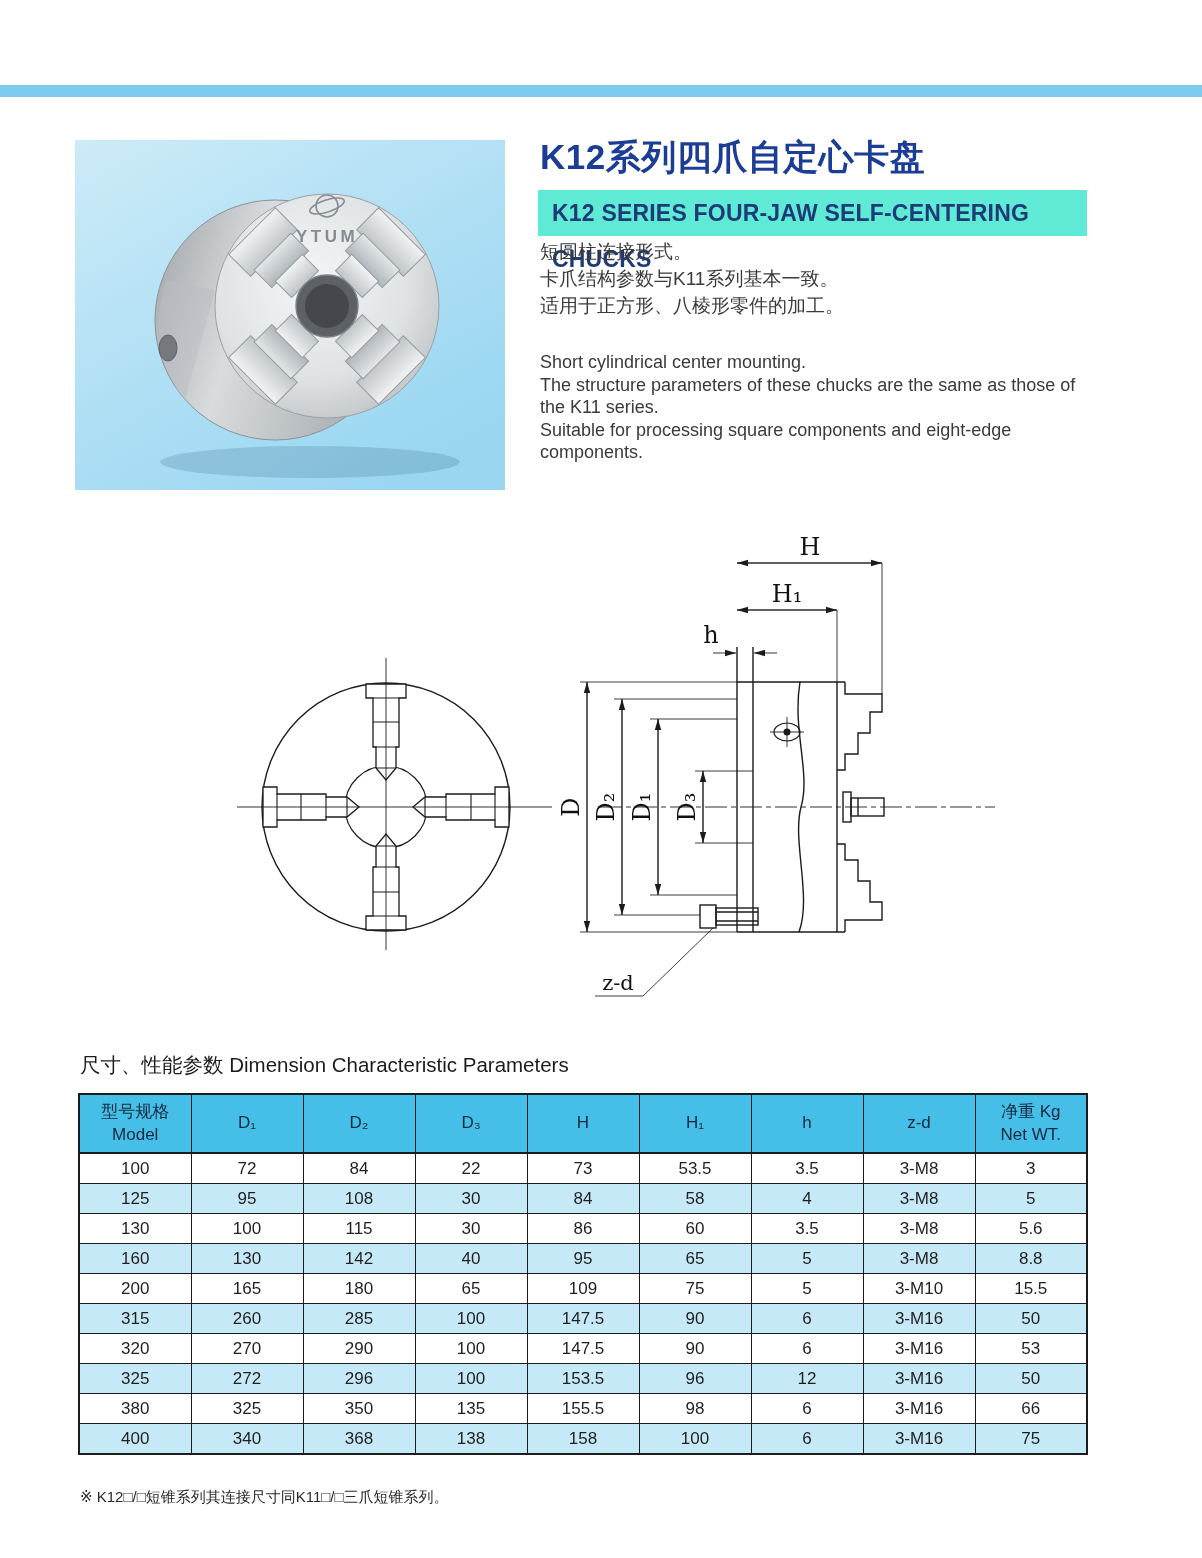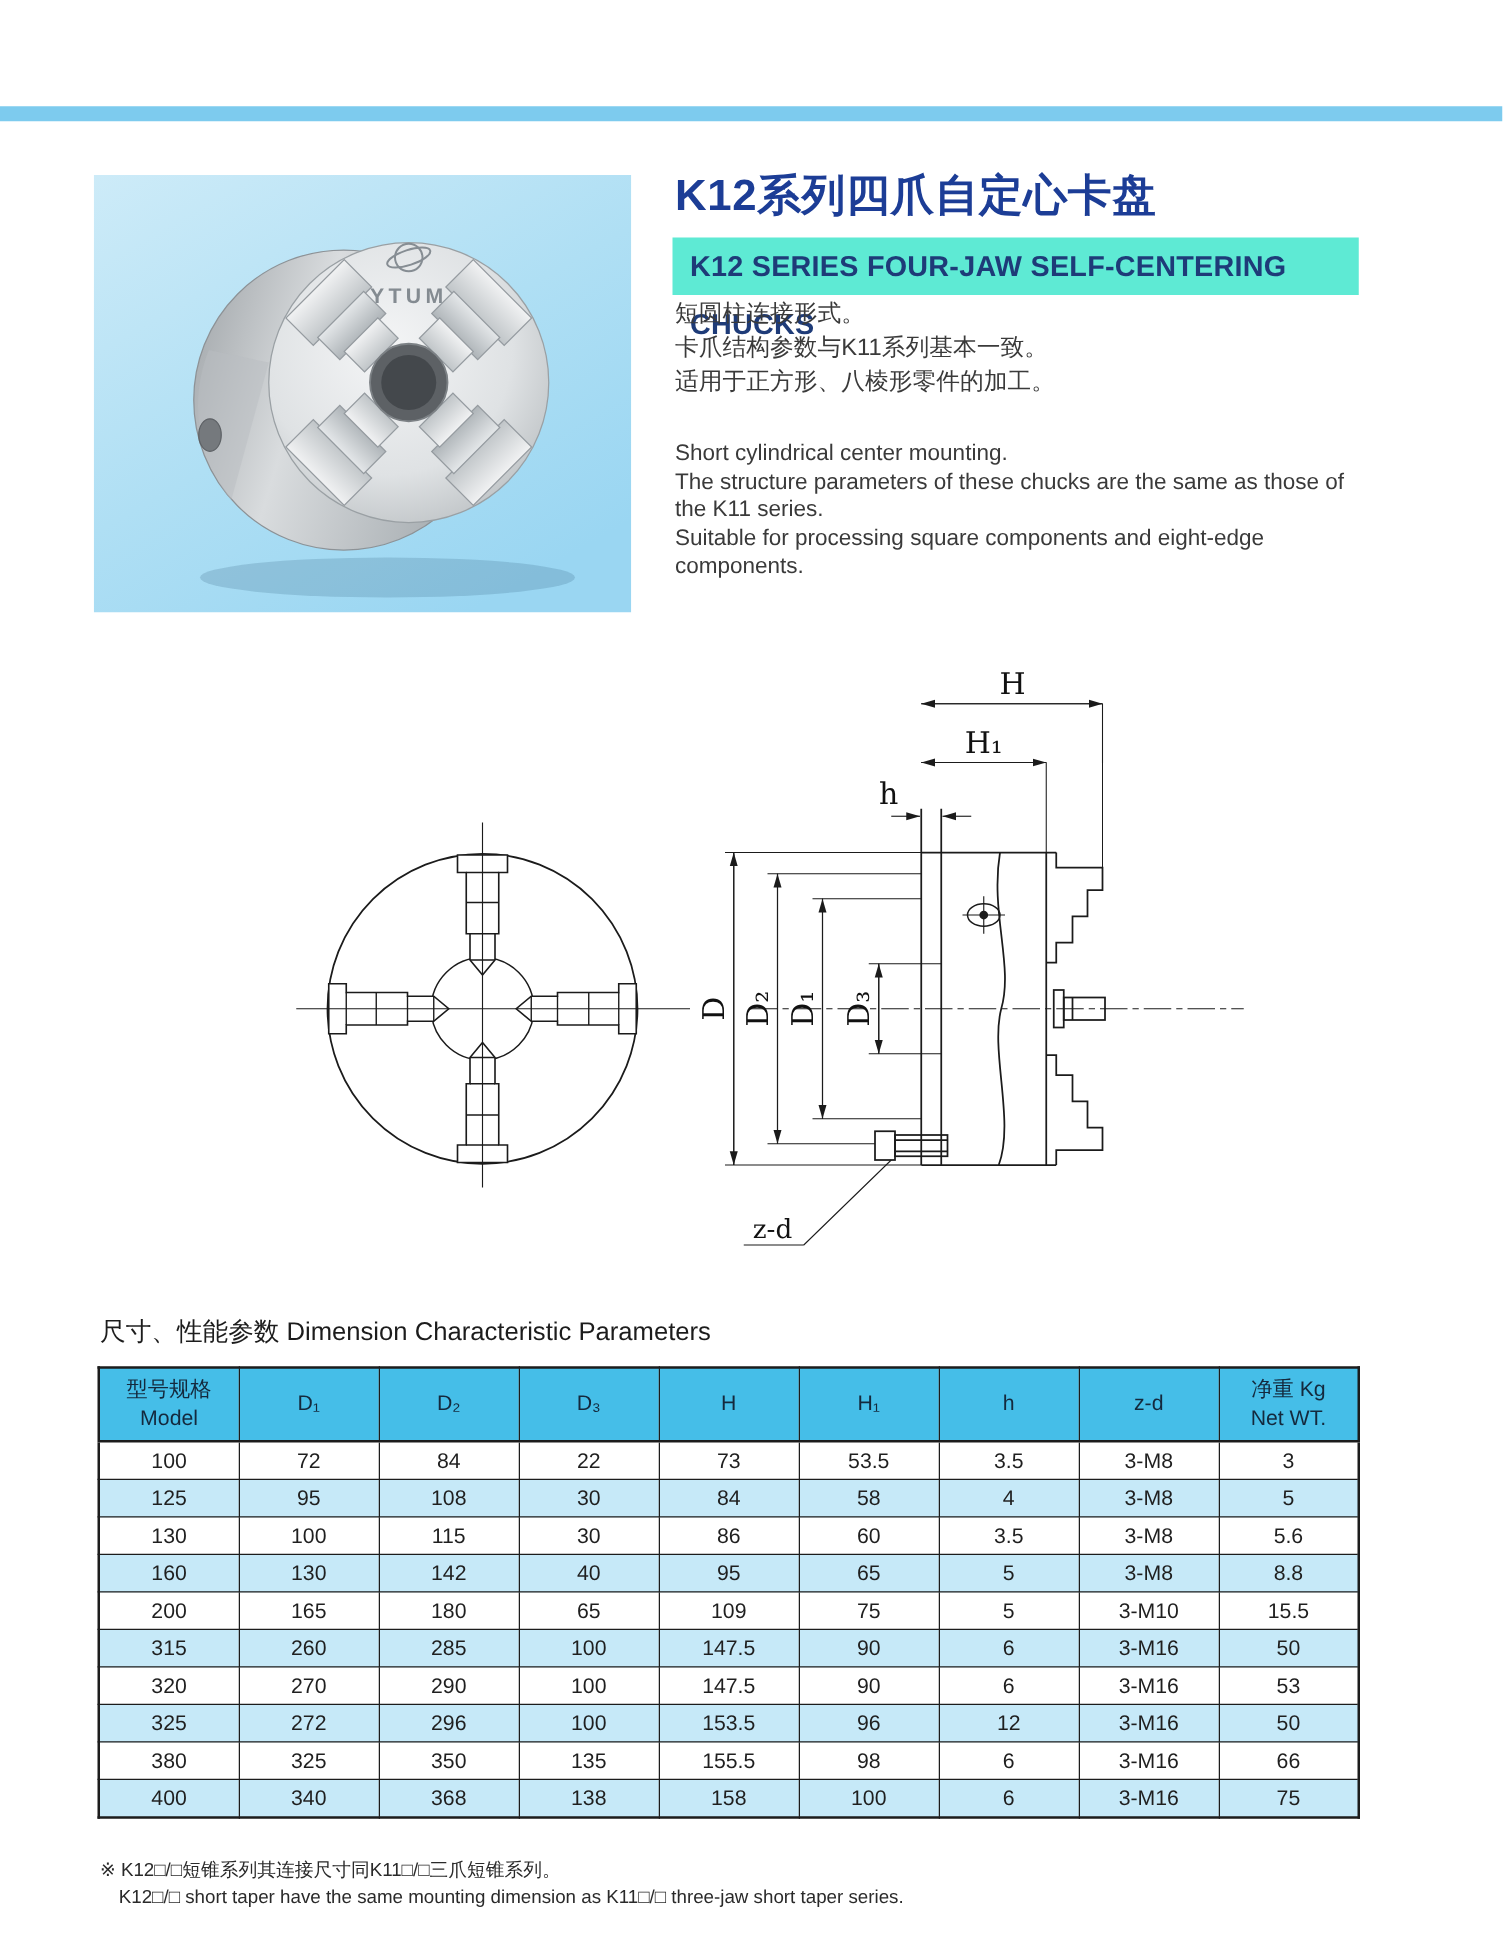--- a/index.html
+++ b/index.html
@@ -344,14 +344,13 @@
         <td>100</td>
         <td>6</td>
         <td>3-M16</td>
         <td>75</td>
       </tr>
     </tbody>
 </table>
 
 <div class="abs notes">
   <p class="cn">※ K12□/□短锥系列其连接尺寸同K11□/□三爪短锥系列。</p>
-  <p class="en">K12□/□ short taper have the same mounting dimension as K11□/□ three-jaw short taper series.</p>
 </div>
 
 </body></html>

